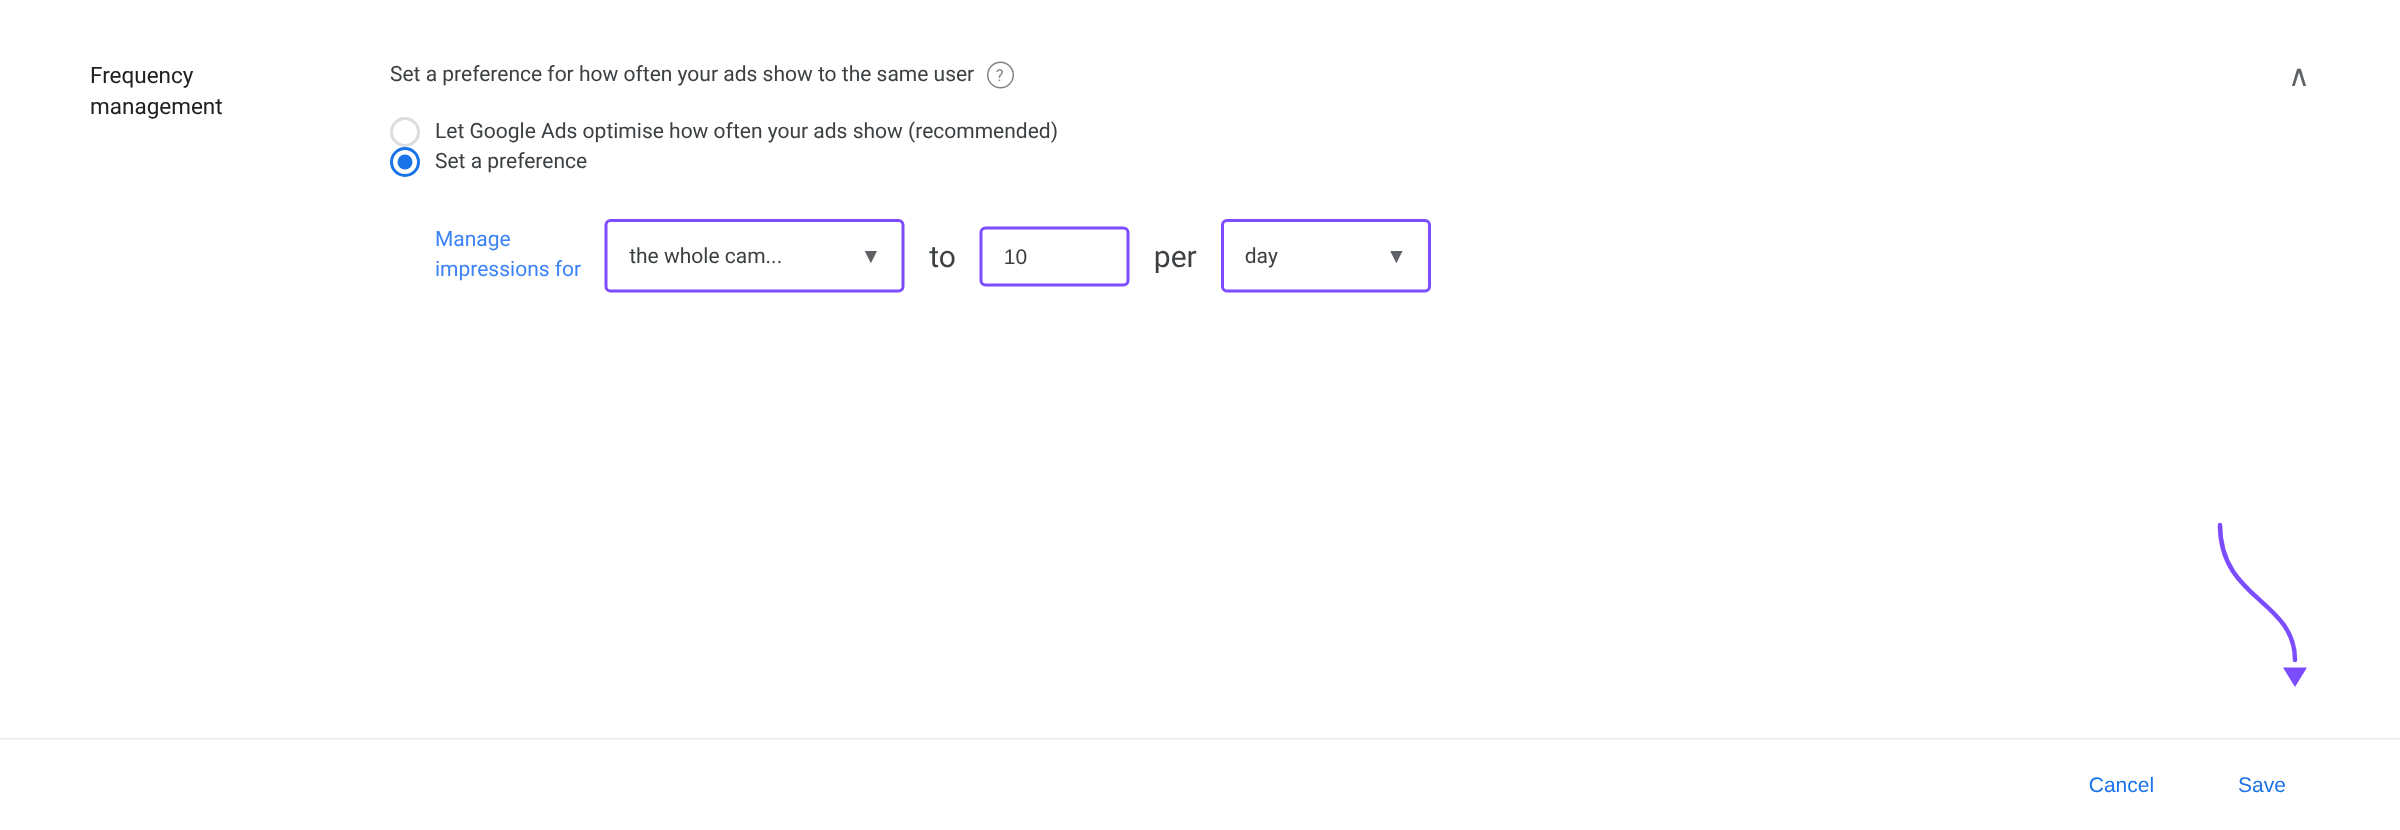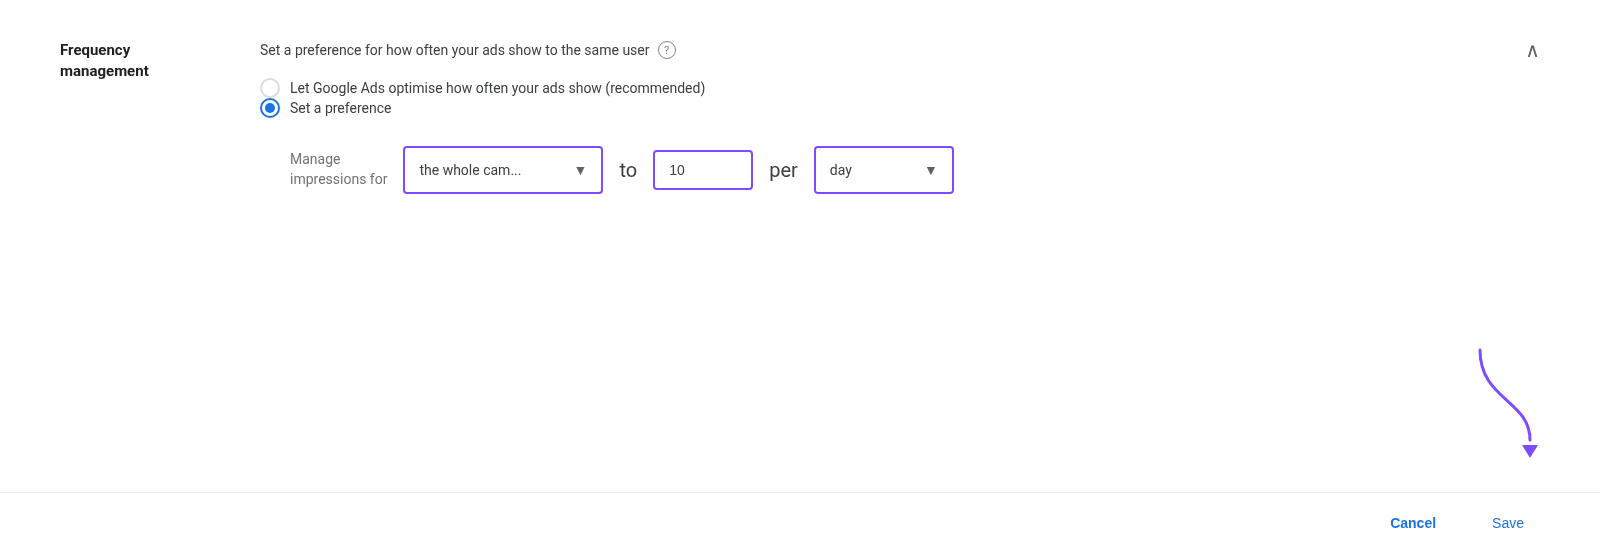--- a/index.html
+++ b/index.html
@@ -35,21 +35,21 @@
     }
 
     .left-panel {
       width: 200px;
       flex-shrink: 0;
       padding-right: 20px;
     }
 
     .section-title {
       font-size: 15px;
-      font-weight: 700;
+      font-weight: 400;
       color: #202124;
       line-height: 1.4;
     }
 
     .right-panel {
       flex: 1;
       display: flex;
       flex-direction: column;
       gap: 0;
     }
@@ -134,21 +134,21 @@
 
     .impressions-row {
       display: flex;
       align-items: center;
       gap: 16px;
       margin-left: 30px;
     }
 
     .impressions-label {
       font-size: 14px;
-      color: #737373;
+      color: #3b82f6;
       line-height: 1.4;
     }
 
     .dropdown-select {
       display: flex;
       align-items: center;
       justify-content: space-between;
       border: 2px solid #7c4dff;
       border-radius: 4px;
       padding: 14px 14px;
@@ -205,21 +205,21 @@
       border-top: 1px solid #e8eaed;
       display: flex;
       justify-content: flex-end;
       align-items: center;
       padding: 14px 60px;
       gap: 24px;
     }
 
     .btn-cancel {
       font-size: 14px;
-      font-weight: 700;
+      font-weight: 400;
       color: #1a73e8;
       background: none;
       border: none;
       cursor: pointer;
       padding: 8px 16px;
     }
 
     .btn-save {
       font-size: 14px;
       font-weight: 500;

